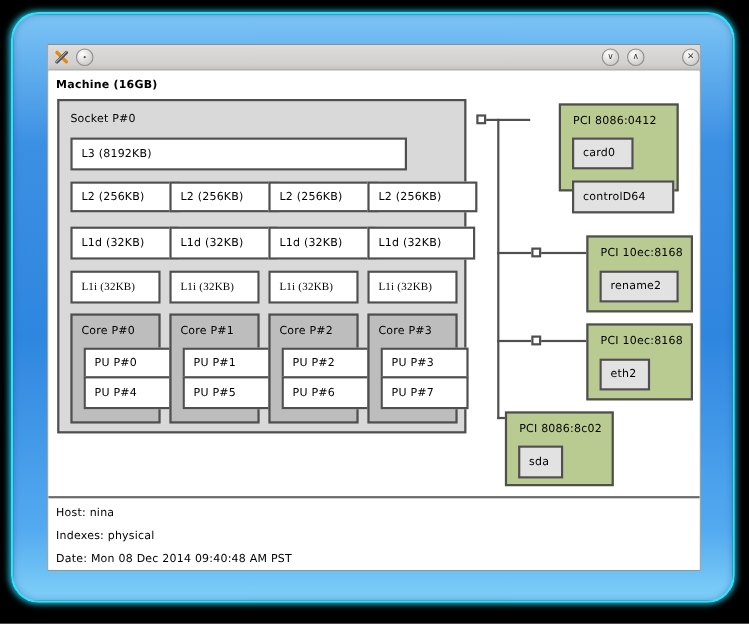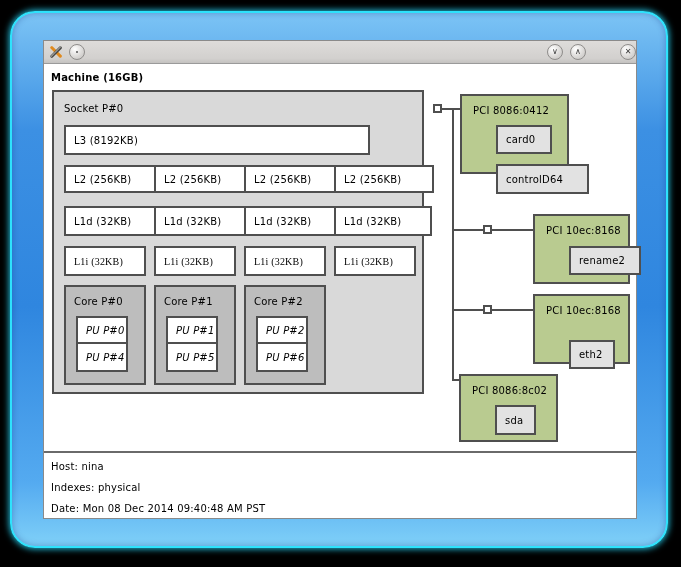--- a/index.html
+++ b/index.html
@@ -69,44 +69,44 @@
   .l3{left:10px;top:33px;width:306px;height:30px;}
   .col0{left:10px;}.col1{left:100px;}.col2{left:190px;}.col3{left:280px;}
   .row-l2{top:73px;width:100px;height:28px;}
   .row-l1d{top:114px;width:98px;height:30px;}
   .row-l1i{top:154px;width:82px;height:30px;font-family:Liberation Serif, serif;}
   .core{
     position:absolute;top:193px;width:82px;height:100px;
     background:var(--core-gray);border:2px solid var(--box-border);
   }
   .core-label{left:8px;top:9px;}
-  .pu{left:10px;top:29px;width:52px;height:28px;font-style:italic;}
+  .pu{left:10px;top:29px;width:80px;height:28px;}
   .pu2{top:55px;height:30px;}
   
   .hline,.vline{position:absolute;background:var(--box-border);}
   .hline{height:2px;}
   .vline{width:2px;}
   .bridge{
     position:absolute;width:9px;height:9px;background:#fff;
     border:2px solid var(--box-border);
   }
   
   .pci{
     position:absolute;background:var(--pci-green);border:2px solid var(--box-border);
   }
   .pci-label{left:11px;top:9px;}
-  .dev{background:var(--device-gray);margin-left:24px;}
-  .pci1{left:416px;top:29px;width:109px;height:80px;}
+  .dev{background:var(--device-gray);}
+  .pci1{left:464px;top:29px;width:109px;height:80px;}
   .pci2{left:489px;top:149px;width:97px;height:70px;}
   .pci3{left:489px;top:229px;width:97px;height:70px;}
   .pci4{left:415px;top:309px;width:99px;height:68px;}
   .dev-card0{left:10px;top:29px;width:56px;height:29px;}
   .dev-controld64{left:10px;top:68px;width:93px;height:30px;}
   .dev-rename2{left:10px;top:30px;width:72px;height:29px;}
-  .dev-eth2{left:10px;top:44px;width:46px;height:29px;}
+  .dev-eth2{left:10px;top:30px;width:46px;height:29px;}
   .dev-sda{left:10px;top:29px;width:41px;height:30px;}
   
   .separator{position:absolute;left:0;top:386px;width:100%;height:2px;background:#6a6a6a;}
   .legend-host{left:7px;top:396px;}
   .legend-indexes{left:7px;top:417px;}
   .legend-date{left:7px;top:438px;}
 </style>
 </head>
 <body>
 
@@ -168,20 +168,25 @@
       <div class="core col1">
         <span class="lbl core-label">Core P#1</span>
         <div class="box pu">PU P#1</div>
         <div class="box pu pu2">PU P#5</div>
       </div>
       <div class="core col2">
         <span class="lbl core-label">Core P#2</span>
         <div class="box pu">PU P#2</div>
         <div class="box pu pu2">PU P#6</div>
       </div>
+      <div class="core col3">
+        <span class="lbl core-label">Core P#3</span>
+        <div class="box pu">PU P#3</div>
+        <div class="box pu pu2">PU P#7</div>
+      </div>
     </div>
 
     <div class="bridge" style="left:389px;top:39px;"></div>
     <div class="hline" style="left:398px;top:43px;width:40px;"></div>
     <div class="vline" style="left:408px;top:43px;height:273px;"></div>
 
     <div class="hline" style="left:408px;top:164px;width:31px;"></div>
     <div class="bridge" style="left:439px;top:160px;"></div>
     <div class="hline" style="left:448px;top:164px;width:41px;"></div>
 

